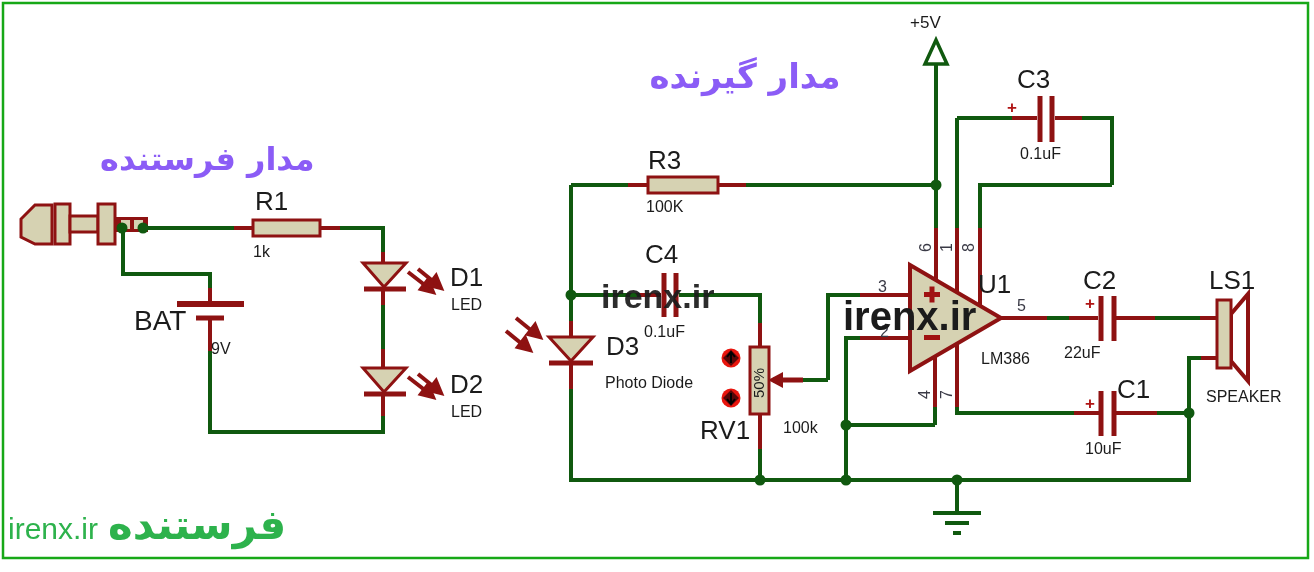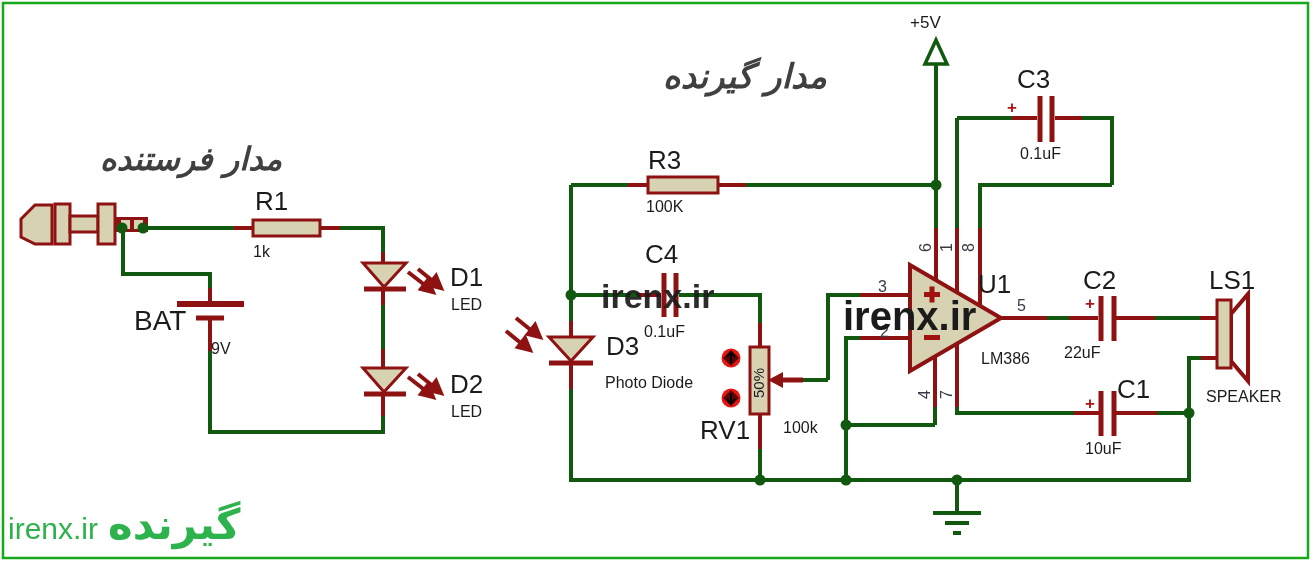--- a/index.html
+++ b/index.html
@@ -5,21 +5,21 @@
   html,body{margin:0;padding:0;background:#ffffff;}
   #stage{position:relative;width:1314px;height:572px;background:#ffffff;overflow:hidden;
          font-family:"Liberation Sans",sans-serif;}
   svg{position:absolute;left:0;top:0;}
   svg text{font-family:"Liberation Sans",sans-serif;fill:#1b1b1b;}
   .ref{font-size:26px;}
   .val{font-size:16px;}
   .pin{font-size:16px;fill:#3a3a46;}
   .plus{font-size:17px;font-weight:bold;fill:#b01515;}
   .overlay{position:absolute;white-space:nowrap;}
-  .fa-title{font-family:"DejaVu Sans",sans-serif;font-weight:bold;color:#404040;direction:rtl;font-style:italic;}
+  .fa-title{font-family:"DejaVu Sans",sans-serif;font-weight:bold;color:#8b5cf6;direction:rtl;}
   #tx-title{left:100px;top:140px;width:220px;font-size:32px;text-align:left;}
   #rx-title{left:640px;top:56px;width:210px;font-size:34px;text-align:center;}
   #footer{left:8px;top:500px;display:flex;align-items:baseline;gap:10px;}
   #footer .latin{font-size:30px;color:#2db24c;}
   #footer .fa{font-family:"DejaVu Sans",sans-serif;font-size:42px;font-weight:bold;color:#2db24c;direction:rtl;}
 </style>
 </head>
 <body>
 
 <div id="stage">
@@ -280,16 +280,16 @@
 
   <text x="601" y="308" font-size="34" font-weight="bold" fill="#f0392e" opacity="0.92">irenx.ir</text>
   <text x="843" y="330" font-size="40" font-weight="bold" fill="#7b1111">irenx.ir</text>
 </svg>
 
 <div class="overlay fa-title" id="tx-title">مدار فرستنده</div>
 <div class="overlay fa-title" id="rx-title">مدار گیرنده</div>
 
 <div class="overlay" id="footer">
   <span class="latin">irenx.ir</span>
-  <span class="fa">گیرنده</span>
+  <span class="fa">فرستنده</span>
 </div>
 
 </div>
 
 </body></html>

